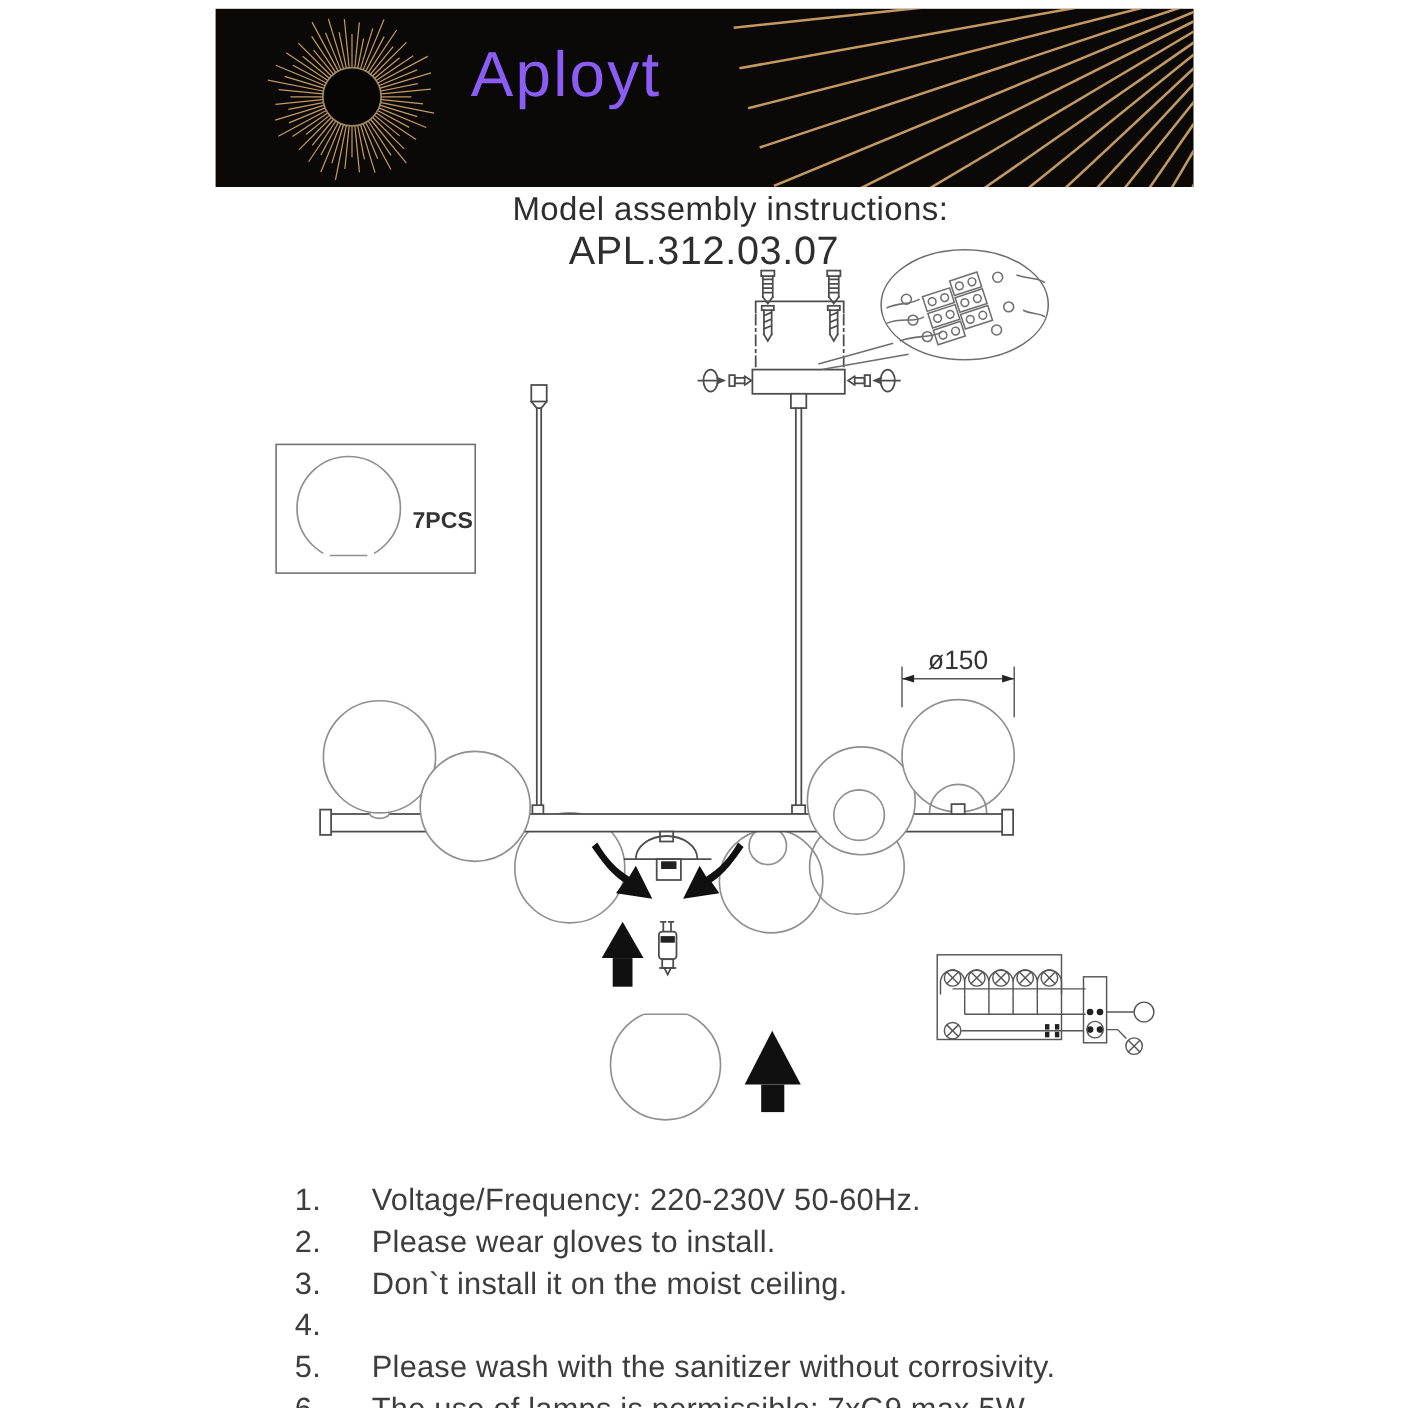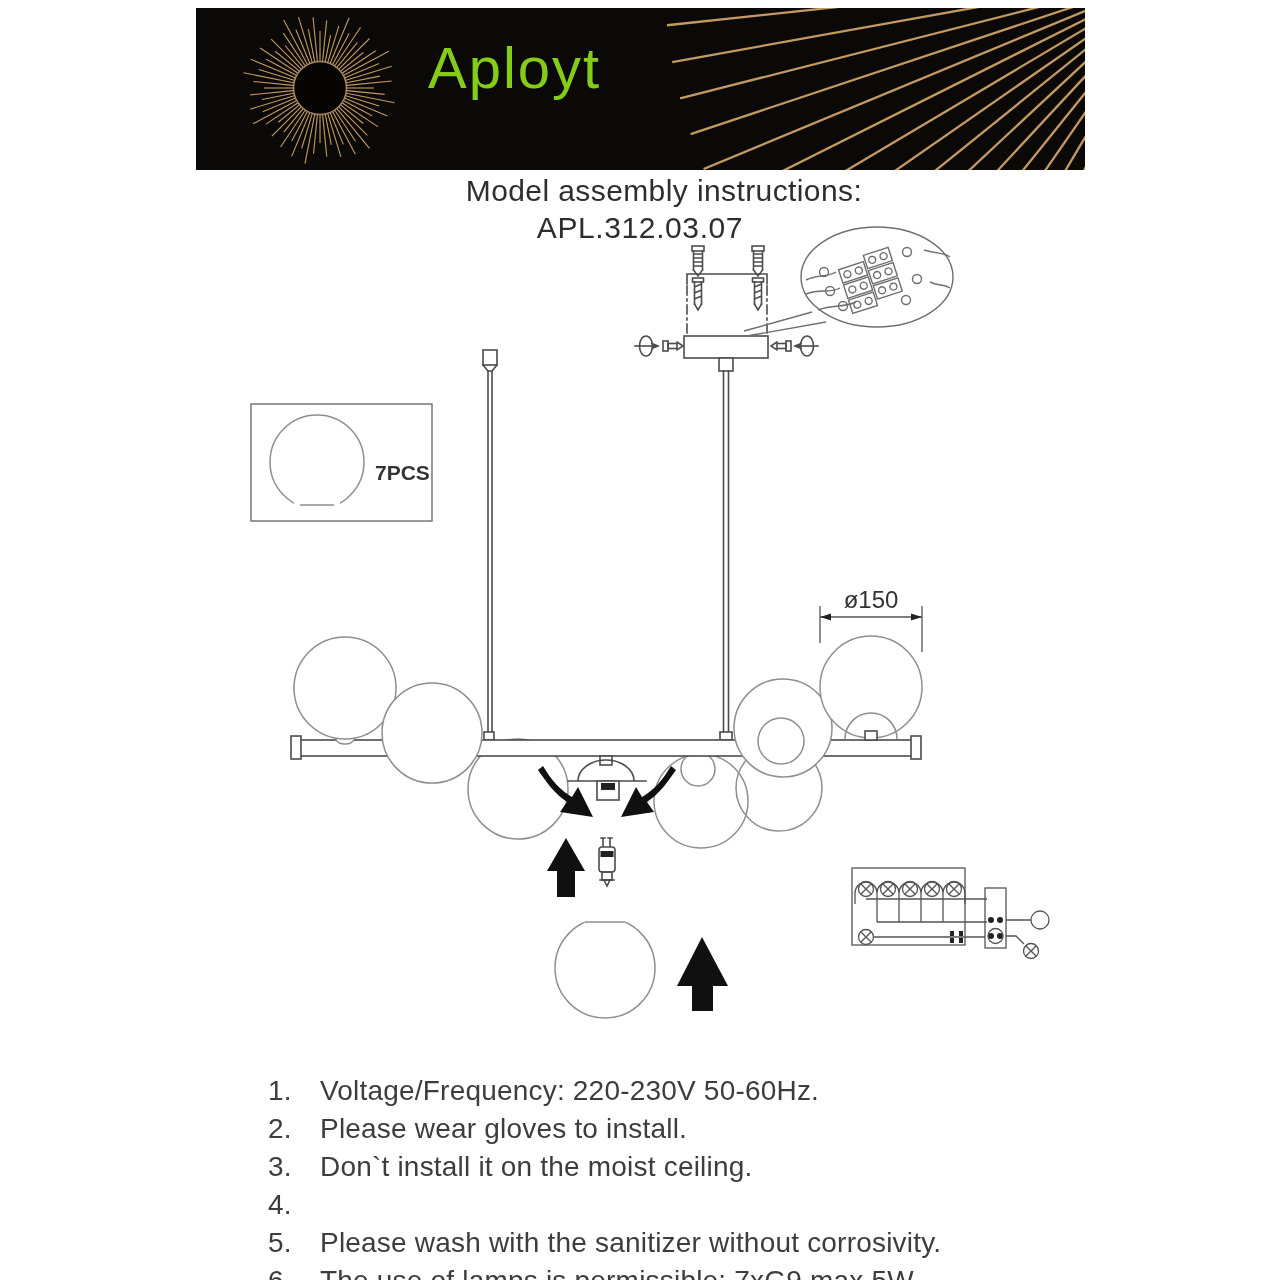--- a/index.html
+++ b/index.html
@@ -2,40 +2,40 @@
 <html><head>
 <meta charset="utf-8">
 <style>
   html,body{margin:0;padding:0;background:#ffffff;}
   .page{position:relative;width:1280px;height:1280px;background:#ffffff;overflow:hidden;
         font-family:"Liberation Sans",sans-serif;color:#3a3a3a;}
   
   .banner{position:absolute;left:196px;top:8px;width:889px;height:162px;background:#0b0908;overflow:hidden;}
   .banner svg{position:absolute;left:0;top:0;}
   .brand-name{position:absolute;left:232px;top:26px;font-size:58px;font-weight:400;
-              letter-spacing:2px;color:#84cc16;}
+              letter-spacing:2px;color:#8b5cf6;}
   
   .title-block{position:absolute;left:0;top:172px;width:1280px;text-align:center;line-height:37px;}
   .title-block .t1{font-size:30px;color:#2e2e2e;letter-spacing:.4px;padding-left:48px;}
-  .title-block .t2{font-size:30px;color:#2e2e2e;letter-spacing:.6px;}
+  .title-block .t2{font-size:36px;color:#2e2e2e;letter-spacing:.6px;}
   
   svg.diagram{position:absolute;left:0;top:0;width:1280px;height:1280px;}
   .ln{stroke:#4c4c4c;stroke-width:1.6;fill:none;stroke-linecap:square;}
   .lt{stroke:#8f8f8f;stroke-width:1.5;fill:none;}
   .lw{stroke:#555;stroke-width:1.3;fill:none;}
   .cw{stroke:#6e6e6e;stroke-width:1.4;fill:none;}
   .wfill{fill:#ffffff;}
   .blk{fill:#101010;stroke:none;}
   .dg{fill:#222;stroke:none;}
   text.dlabel{font-family:"Liberation Sans",sans-serif;fill:#333;}
   
   .instructions{position:absolute;left:228px;top:1056px;width:960px;}
   .inst{display:flex;font-size:28px;line-height:38px;color:#3d3d3d;letter-spacing:.2px;}
   .inst .num{width:42px;flex:0 0 42px;}
-  .inst .txt{margin-left:10px;}
+  .inst .txt{margin-left:28px;}
 </style>
 </head>
 <body>
 
 <div class="page">
 
   <header class="banner">
     <svg id="banner-art" width="889" height="162" viewBox="0 0 889 162">
       <g id="sun-rays">
           <line x1="151" y1="80" x2="178" y2="80" stroke="#c49a62" stroke-width="1.1"></line>

